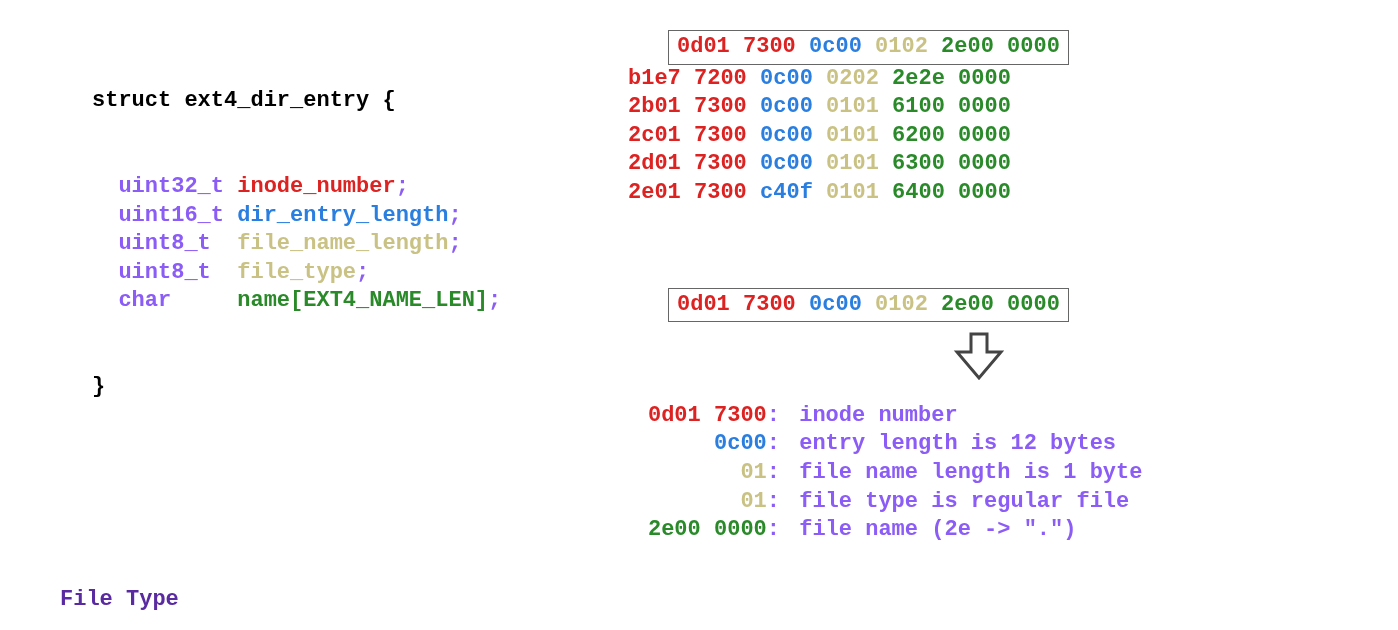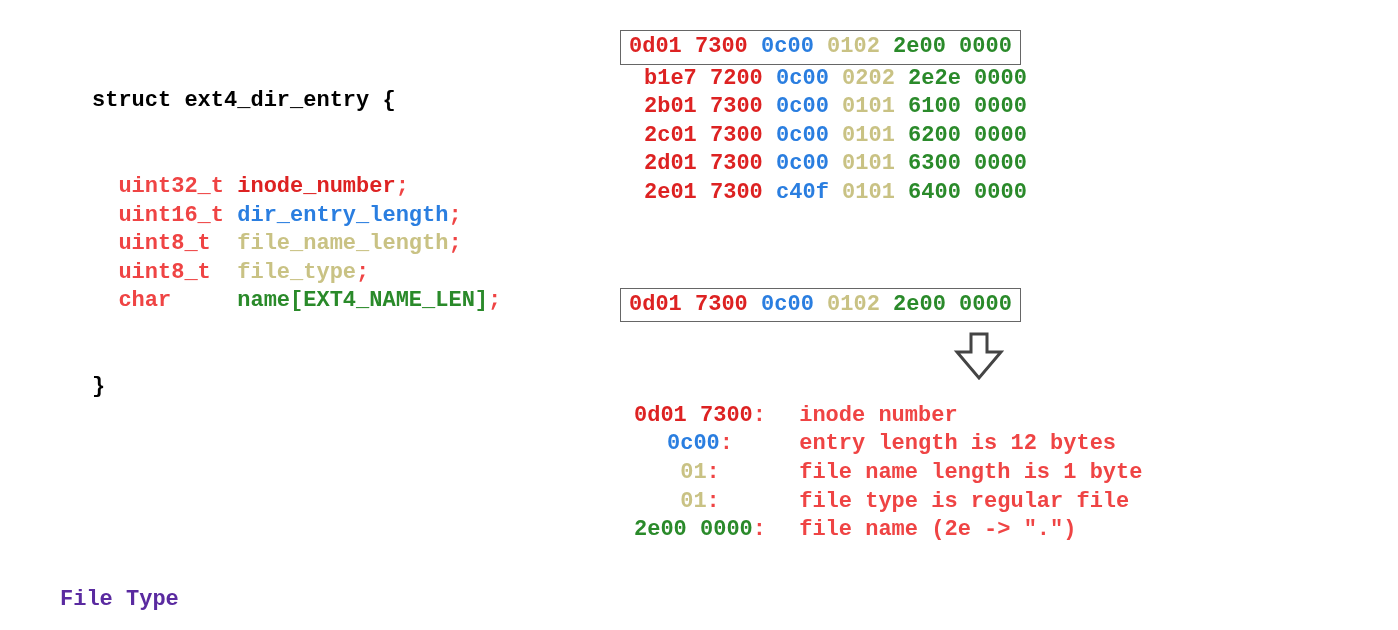--- a/index.html
+++ b/index.html
@@ -26,33 +26,33 @@
     display: flex;
     flex-direction: column;
   }
   .right-col {
     flex: 1;
     display: flex;
     flex-direction: column;
   }
   .struct-block { white-space: pre; margin-left: 32px; }
   .file-type-block { margin-top: 70px; white-space: pre; }
-  .hex-table { border: 1px solid #666; padding: 2px 8px; display: inline-block; white-space: pre; }
-  .hex-row { white-space: pre; margin-left: 16px; }
+  .hex-table { border: 1px solid #666; padding: 2px 8px; display: inline-block; white-space: pre; margin-left: 48px; }
+  .hex-row { white-space: pre; }
   .hex-rows { display: inline-block; padding: 0 8px; }
   .c-red    { color: #d22; }
   .c-blue   { color: #2a7ee0; }
   .c-khaki  { color: #c9c284; }
   .c-green  { color: #2a8a2a; }
   .c-purple { color: #5a2aa0; }
-  .c-black  { color: #ef4444; }
+  .c-black  { color: #8b5cf6; }
   .arrow-box { text-align: center; margin: 10px 0 10px 0; }
   .breakdown { white-space: pre; }
   .breakdown-row { display: flex; }
-  .bd-key { width: 160px; text-align: center; padding-right: 6px; }
+  .bd-key { width: 160px; text-align: right; padding-right: 6px; }
   .bd-val { }
   .right-bottom { margin-top: 80px; }
   svg.arrow { display:inline-block; }
 </style>
 </head>
 <body>
 
 <div class="container">
   <div class="left-col">
 

